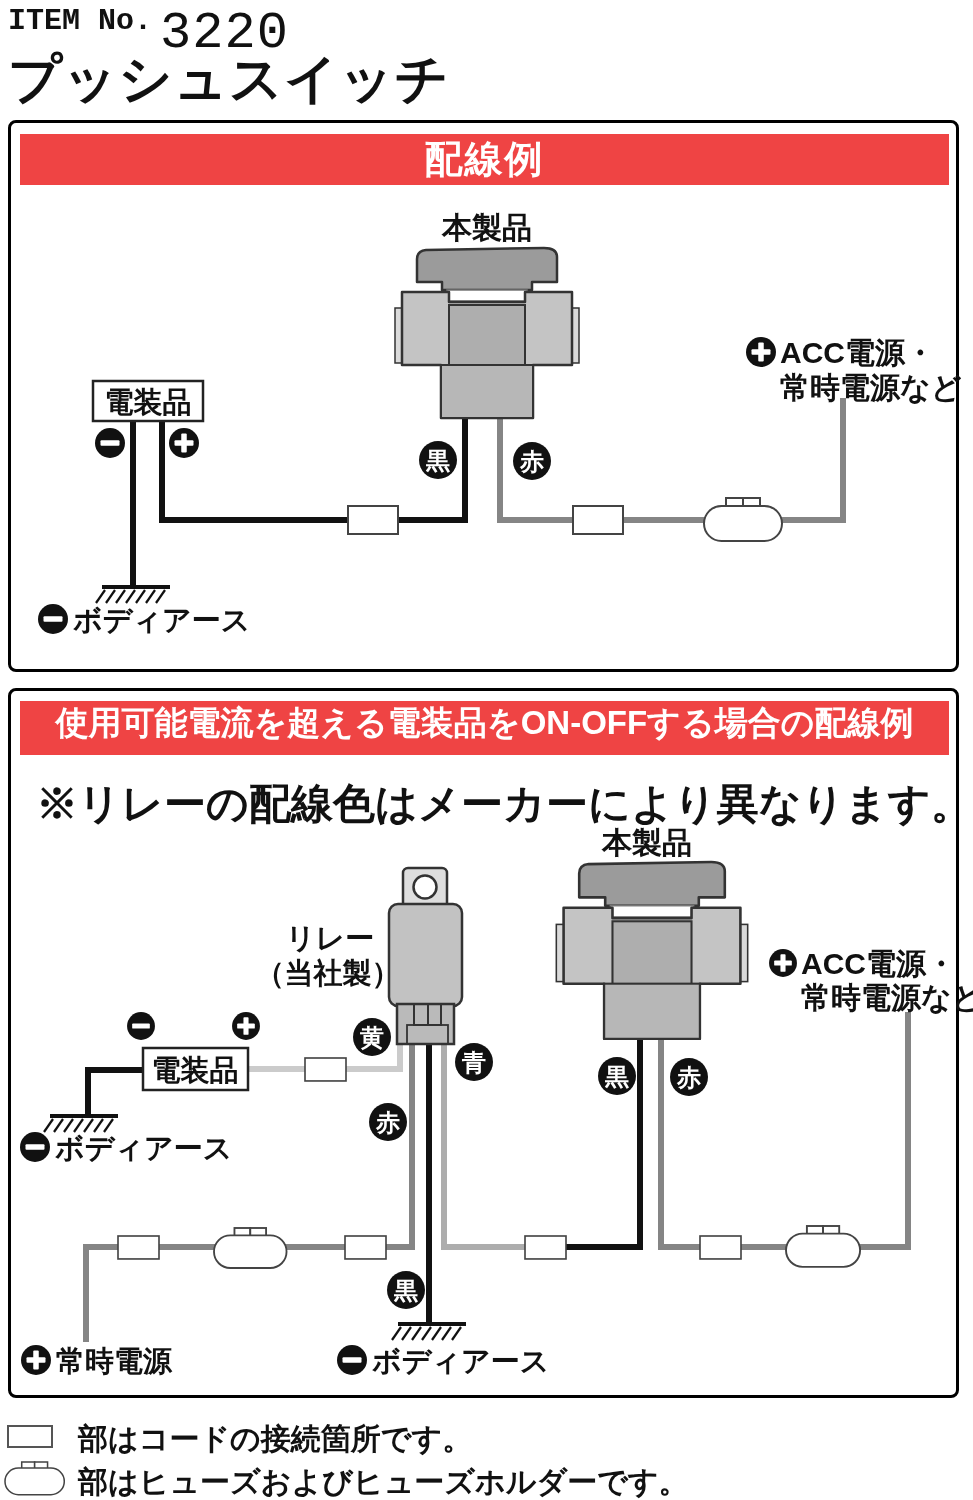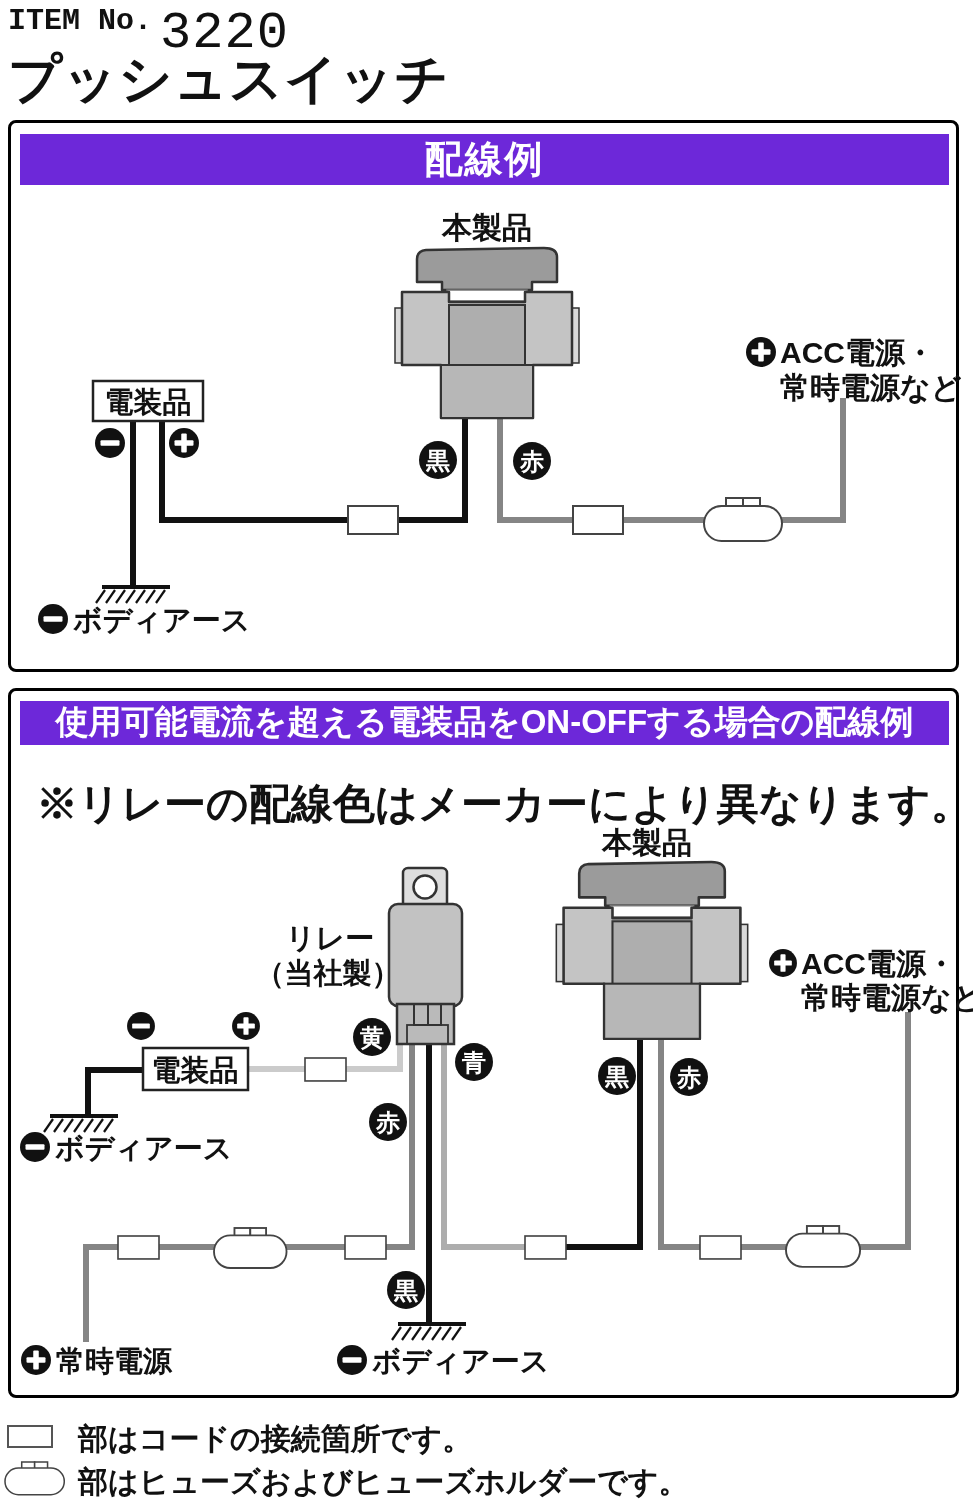--- a/index.html
+++ b/index.html
@@ -5,24 +5,24 @@
   html,body{margin:0;padding:0;background:#fff;}
   #page{position:relative;width:973px;height:1500px;background:#fff;overflow:hidden;
         font-family:"Liberation Sans",sans-serif;color:#111;}
   .hdr-row{position:absolute;left:8px;top:4px;display:flex;align-items:flex-start;font-family:Liberation Mono, monospace;}
   .hdr-item{font-size:30px;font-weight:bold;letter-spacing:0px;}
   .hdr-num{font-size:52px;font-weight:normal;margin-left:8px;letter-spacing:1px;}
   .hdr-name{position:absolute;left:8px;top:44px;font-size:53px;font-weight:bold;letter-spacing:1px;}
   .frame{position:absolute;left:8px;width:951px;border:3px solid #000;border-radius:8px;background:#fff;box-sizing:border-box;}
   #frame1{top:120px;height:552px;}
   #frame2{top:688px;height:710px;}
-  .titlebar{position:absolute;background:#6d28d9;color:#fff;display:flex;align-items:flex-end;justify-content:center;}
+  .titlebar{position:absolute;background:#ef4444;color:#fff;display:flex;align-items:flex-start;justify-content:center;}
   #tb1{left:20px;top:134px;width:929px;height:51px;}
   #tb1 span{font-size:38px;font-weight:bold;letter-spacing:2px;}
-  #tb2{left:20px;top:701px;width:929px;height:44px;}
+  #tb2{left:20px;top:701px;width:929px;height:54px;}
   #tb2 span{font-size:33px;font-weight:bold;letter-spacing:0px;white-space:nowrap;}
   #note2{position:absolute;left:36px;top:776px;font-size:42px;font-weight:bold;letter-spacing:0px;}
   svg{position:absolute;left:0;top:0;}
   .t{font-family:"Liberation Sans",sans-serif;font-weight:bold;fill:#111;}
   .wlbl{font-family:"Liberation Sans",sans-serif;font-weight:bold;fill:#fff;}
 </style>
 </head>
 <body>
 
 <div id="page">

